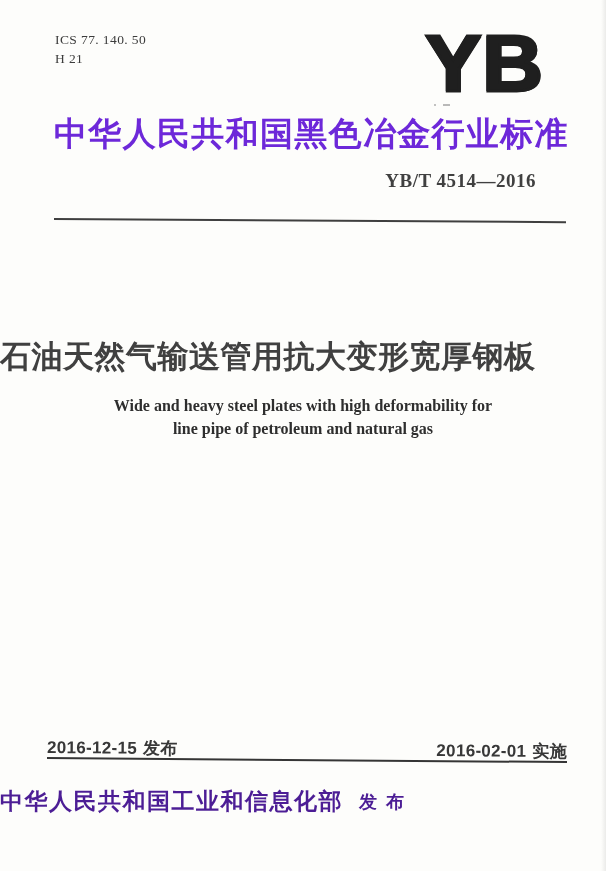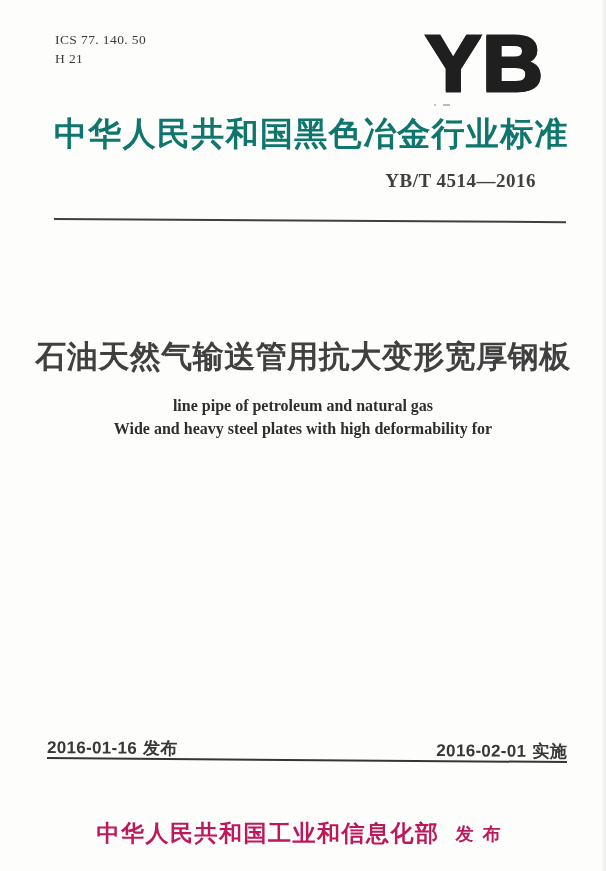--- a/index.html
+++ b/index.html
@@ -68,21 +68,21 @@
 
   
   .series-title {
     position: absolute;
     top: 112px;
     left: 54px;
     width: 514px;
     margin: 0;
     font-size: 33px;
     font-weight: 700;
-    color: #0f766e;
+    color: #6d28d9;
     letter-spacing: 0.5px;
     white-space: nowrap;
     text-align: justify;
     text-align-last: justify;
   }
   .standard-code {
     position: absolute;
     top: 170px;
     right: 70px;
     font-family: "Liberation Serif", serif;
@@ -104,21 +104,20 @@
     transform-origin: left center;
   }
 
   
   .title-cn {
     position: absolute;
     top: 336px;
     left: 0;
     width: 606px;
     margin: 0;
-    text-align: center;
     font-size: 31px;
     font-weight: 700;
     letter-spacing: 0.5px;
     color: #404040;
   }
   .title-en {
     position: absolute;
     top: 394px;
     left: 0;
     width: 606px;
@@ -152,28 +151,27 @@
   .rule-bottom {
     top: 757px;
     left: 47px;
     width: 520px;
     background: #353535;
     transform: rotate(0.45deg);
     transform-origin: left center;
   }
   .issuer-line {
     position: absolute;
-    top: 818px;
+    top: 786px;
     left: 0;
     width: 606px;
-    text-align: center;
     font-size: 23px;
     font-weight: 700;
     letter-spacing: 1.5px;
-    color: #be185d;
+    color: #4c1d95;
     white-space: nowrap;
   }
   .issuer-action {
     font-size: 18px;
     font-weight: 700;
     letter-spacing: 9px;
     margin-left: 16px;
     vertical-align: 1px;
   }
 </style>
@@ -192,27 +190,27 @@
 
   <h1 class="series-title">中华人民共和国黑色冶金行业标准</h1>
 
   <div class="standard-code">YB/T 4514—2016</div>
 
   <div class="rule rule-top"></div>
 
   <h2 class="title-cn">石油天然气输送管用抗大变形宽厚钢板</h2>
 
   <div class="title-en">
+    <div>Wide and heavy steel plates with high deformability for</div>
     <div>line pipe of petroleum and natural gas</div>
-    <div>Wide and heavy steel plates with high deformability for</div>
   </div>
 
   <div class="dates-row">
     <div>
-      <span>2016-01-16</span><span class="cjk-label">发布</span>
+      <span>2016-12-15</span><span class="cjk-label">发布</span>
     </div>
     <div>
       <span>2016-02-01</span><span class="cjk-label">实施</span>
     </div>
   </div>
 
   <div class="rule rule-bottom"></div>
 
   <div class="issuer-line">
     <span>中华人民共和国工业和信息化部</span><span class="issuer-action">发布</span>

